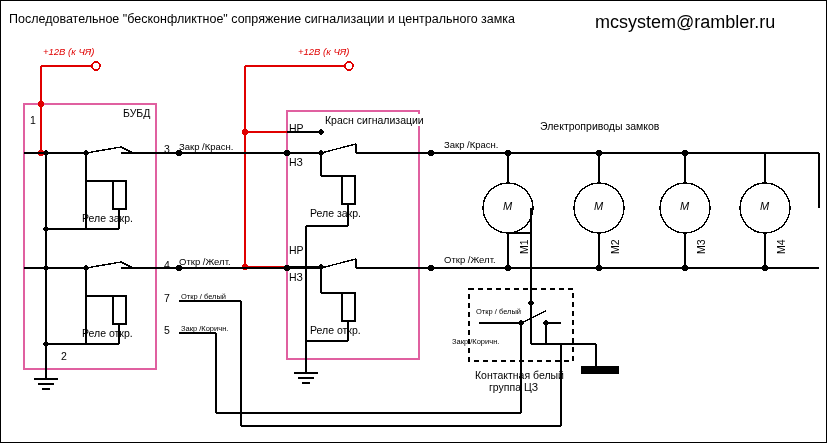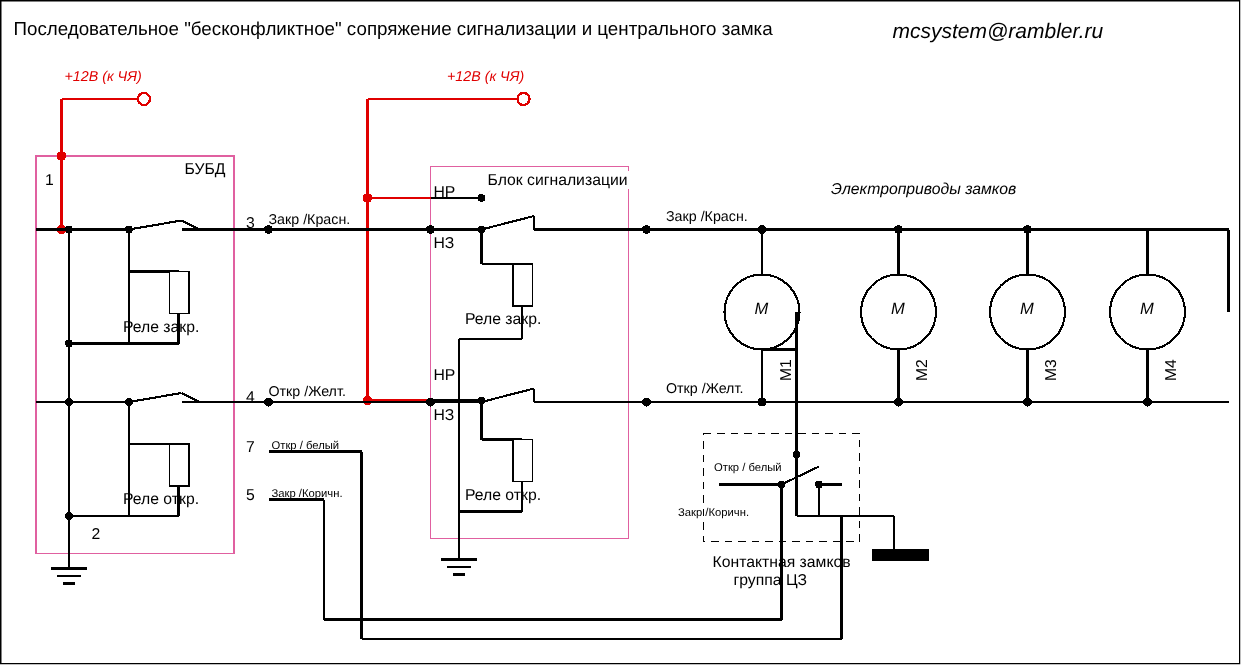--- a/index.html
+++ b/index.html
@@ -24,24 +24,23 @@
     left: 8px;
     top: 11px;
     font-size: 12.5px;
     color: #000;
     white-space: nowrap;
   }
   .email {
     position: absolute;
     left: 594px;
     top: 11px;
-    font-size: 14px;
+    font-size: 18px;
     color: #000;
     white-space: nowrap;
-    font-style: italic;
   }
   svg.schematic {
     position: absolute;
     left: 0;
     top: 0;
   }
   .lbl {
     position: absolute;
     font-size: 9.5px;
     color: #000;
@@ -222,23 +221,23 @@
       <line x1="568" y1="343" x2="595" y2="343"></line>
       <line x1="595" y1="343" x2="595" y2="365"></line>
       <rect x="580" y="365" width="38" height="8" fill="#000" stroke="none"></rect>
     </g>
   </svg>
 
   <div class="lbl red" style="left:42px; top:45px;">+12В (к ЧЯ)</div>
   <div class="lbl red" style="left:297px; top:45px;">+12В (к ЧЯ)</div>
 
   <div class="lbl b10" style="left:122px; top:106px;">БУБД</div>
-  <div class="lbl b10" style="left:322px; top:113px; background:#fff; padding:0 2px;">Блок сигнализации</div>
-
-  <div class="lbl b10" style="left:553px; top:119px;font-style:italic;">Электроприводы замков</div>
+  <div class="lbl b10" style="left:322px; top:113px; background:#fff; padding:0 2px;">Красн сигнализации</div>
+
+  <div class="lbl b10" style="left:539px; top:119px;">Электроприводы замков</div>
 
   <div class="lbl b10" style="left:29px; top:113px;">1</div>
   <div class="lbl b10" style="left:60px; top:349px;">2</div>
   <div class="lbl b10" style="left:163px; top:142px;">3</div>
   <div class="lbl b10" style="left:163px; top:258px;">4</div>
   <div class="lbl b10" style="left:163px; top:323px;">5</div>
   <div class="lbl b10" style="left:163px; top:291px;">7</div>
 
   <div class="lbl" style="left:178px; top:140px;">Закр /Красн.</div>
   <div class="lbl" style="left:178px; top:255px;">Откр /Желт.</div>
@@ -254,21 +253,21 @@
   <div class="lbl b10" style="left:288px; top:270px;">НЗ</div>
 
   <div class="lbl b10" style="left:81px; top:211px;">Реле закр.</div>
   <div class="lbl b10" style="left:81px; top:326px;">Реле откр.</div>
   <div class="lbl b10" style="left:309px; top:206px;">Реле закр.</div>
   <div class="lbl b10" style="left:309px; top:323px;">Реле откр.</div>
 
   <div class="lbl tiny" style="left:475px; top:306px;">Откр / белый</div>
   <div class="lbl tiny" style="left:451px; top:336px;">Закр /Коричн.</div>
 
-  <div class="lbl b10" style="left:474px; top:368px;">Контактная замков</div>
+  <div class="lbl b10" style="left:474px; top:368px;">Контактная белый</div>
   <div class="lbl b10" style="left:488px; top:380px;">группа ЦЗ</div>
 
   <div class="lbl b11" style="left:502px; top:199px; font-style:italic;">M</div>
   <div class="lbl b11" style="left:593px; top:199px; font-style:italic;">M</div>
   <div class="lbl b11" style="left:679px; top:199px; font-style:italic;">M</div>
   <div class="lbl b11" style="left:759px; top:199px; font-style:italic;">M</div>
 
   <div class="lbl b10 rot" style="left:517px; top:253px;">M1</div>
   <div class="lbl b10 rot" style="left:608px; top:253px;">M2</div>
   <div class="lbl b10 rot" style="left:694px; top:253px;">M3</div>

